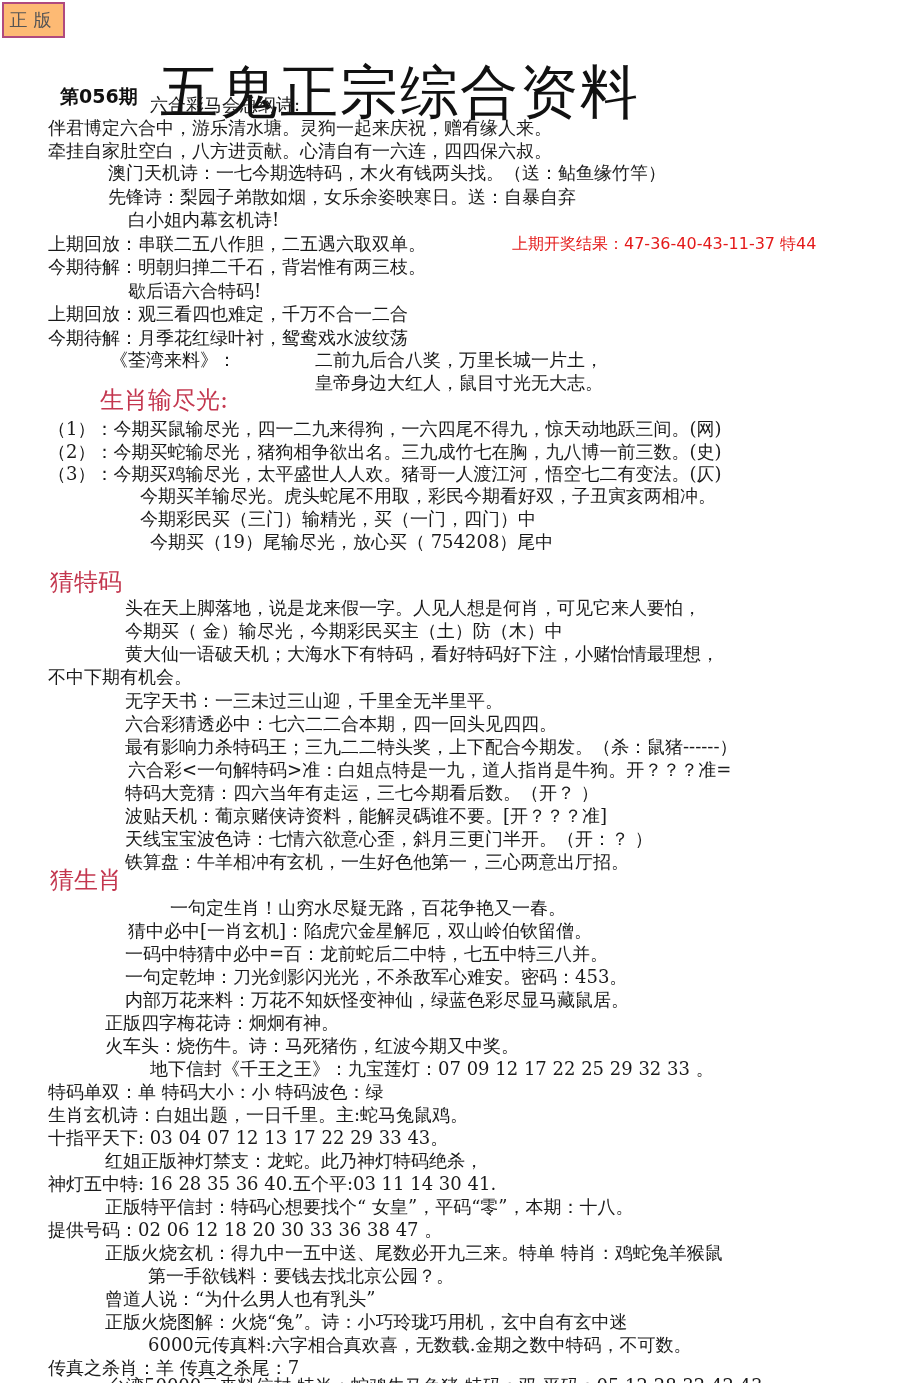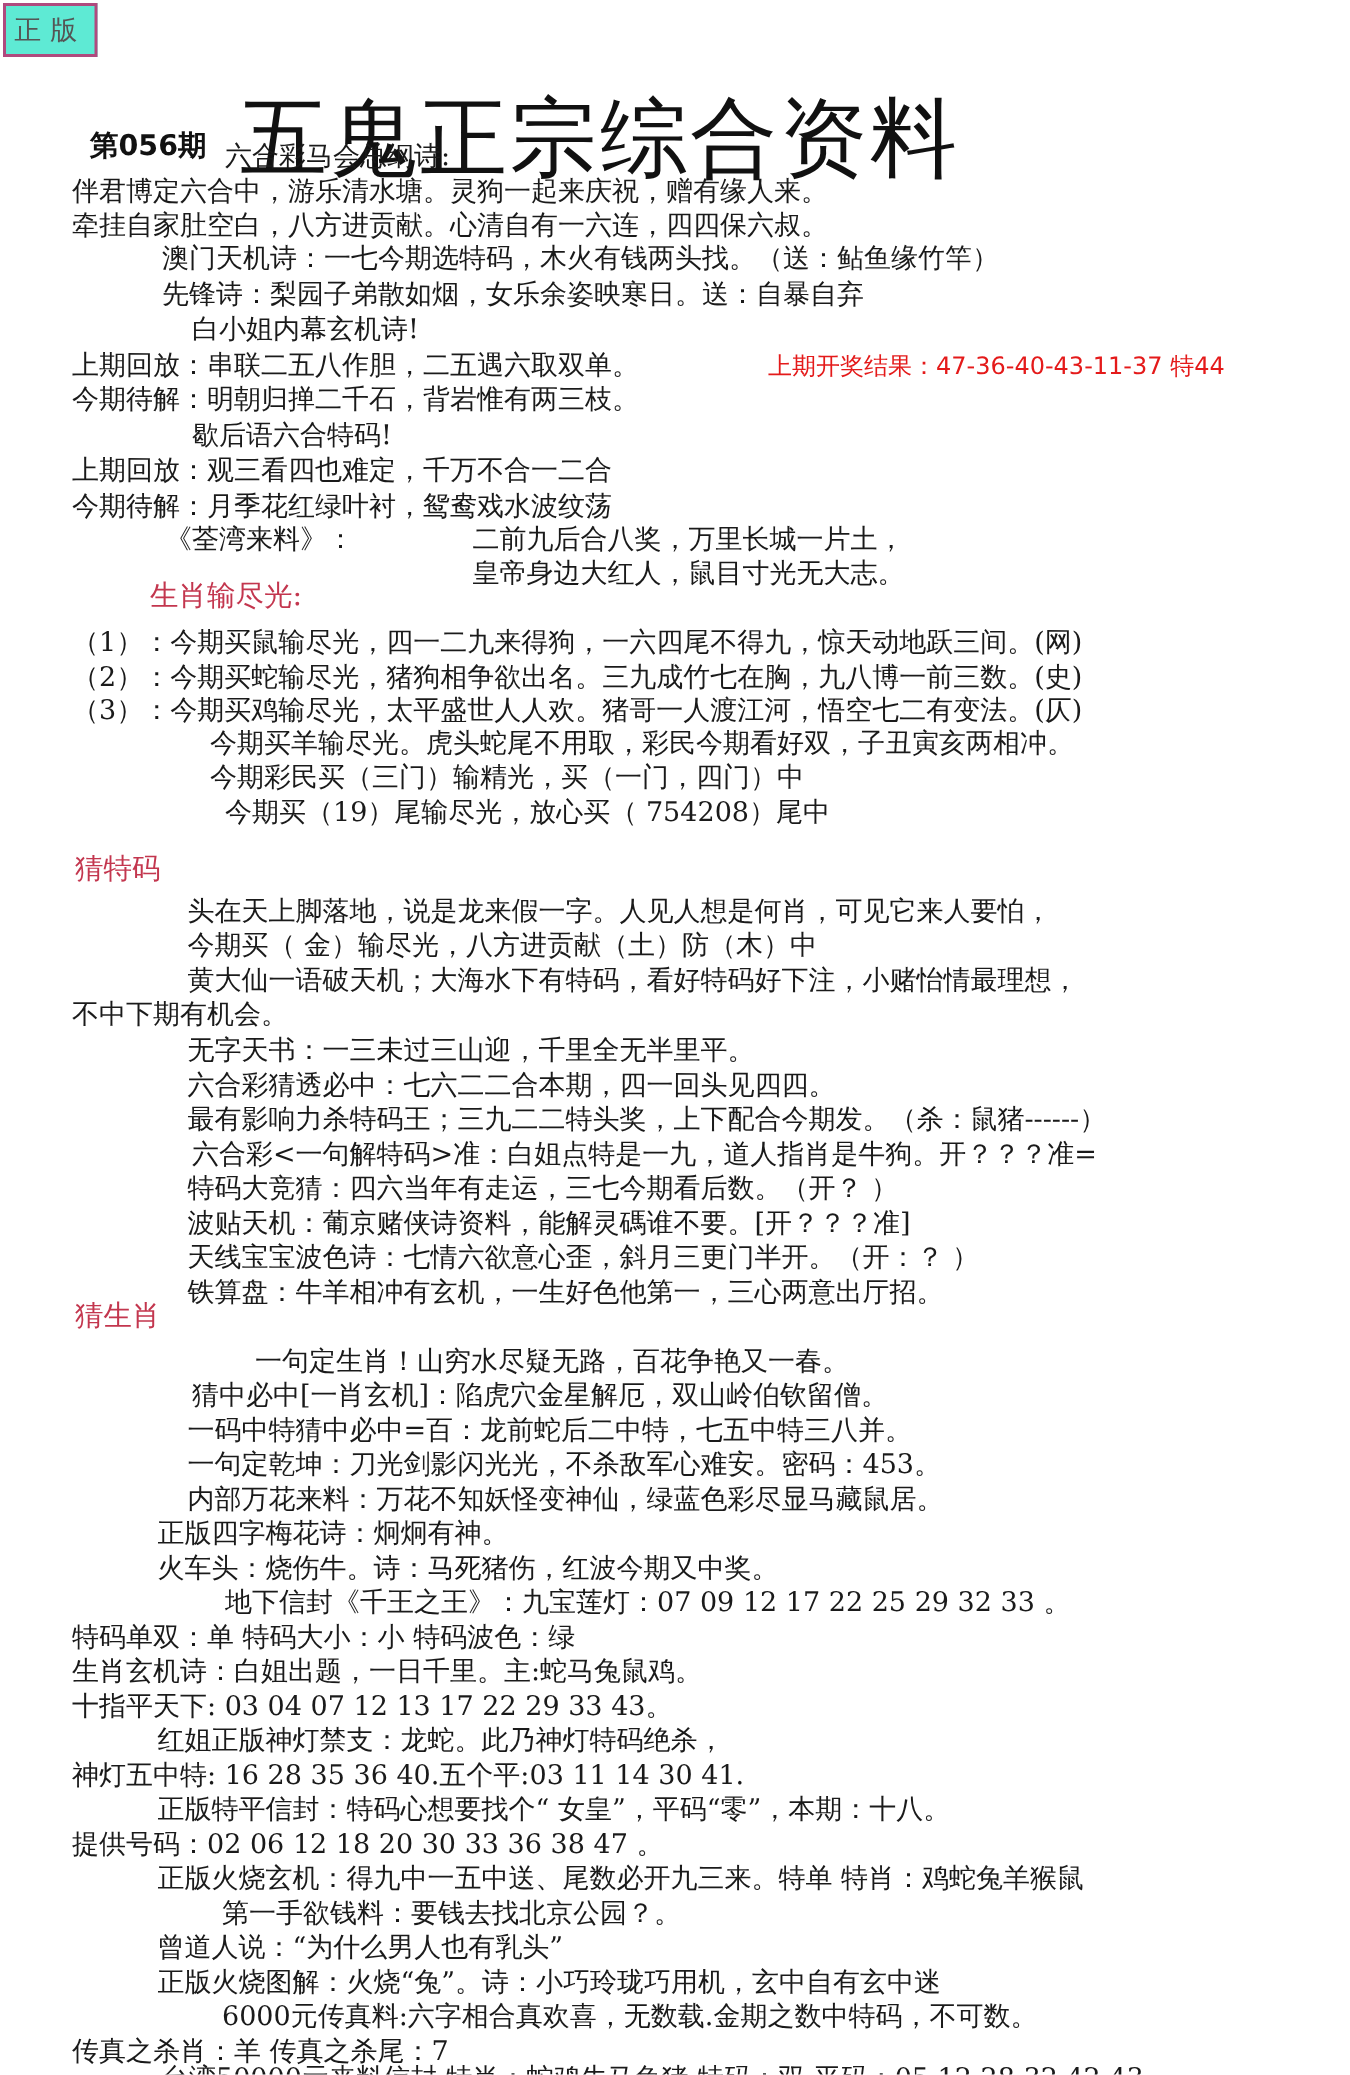--- a/index.html
+++ b/index.html
@@ -2,21 +2,21 @@
 <html><head>
 <meta charset="utf-8">
 <style>
   html, body { margin: 0; padding: 0; }
   body {
     width: 900px; height: 1383px; background: #ffffff; position: relative; overflow: hidden;
     font-family: "DejaVu Serif", "Liberation Serif", serif; color: #111;
   }
   .badge {
     position: absolute; left: 2px; top: 2px; width: 63px; height: 36px;
-    border: 2px solid #b04a7e; box-sizing: border-box; background: #5eead4;
+    border: 2px solid #b04a7e; box-sizing: border-box; background: #fdba74;
     display: flex; align-items: center; justify-content: center;
     font-size: 18px; color: #555; letter-spacing: 6px;
     font-family: "DejaVu Serif", serif;
   }
   .title {
     position: absolute; left: 0; width: 800px; top: 18px; text-align: center;
     font-size: 58px; line-height: 70px; color: #111; letter-spacing: 2px;
     font-family: "DejaVu Serif", serif; font-weight: normal;
   }
   .issue {
@@ -24,21 +24,21 @@
     font-family: "DejaVu Sans", sans-serif; color: #111;
   }
   .line {
     position: absolute; white-space: nowrap; font-size: 18px; line-height: 22px; color: #1a1a1a;
   }
   .red-result {
     position: absolute; left: 512px; top: 234px; font-size: 16px; color: #e41a1a;
     font-family: "DejaVu Sans", sans-serif; white-space: nowrap;
   }
   .section {
-    position: absolute; white-space: nowrap; font-size: 19px; color: #c3364e;
+    position: absolute; white-space: nowrap; font-size: 24px; color: #c3364e;
   }
 </style>
 </head>
 <body>
 
 <div class="badge">正版</div>
 <h1 class="title">五鬼正宗综合资料</h1>
 <div class="issue">第056期</div>
 <div class="red-result">上期开奖结果：47-36-40-43-11-37 特44</div>
 
@@ -57,21 +57,21 @@
     <div class="line" style="left: 110px; top: 349px;">《荃湾来料》：</div>
     <div class="line" style="left: 315px; top: 349px;">二前九后合八奖，万里长城一片土，</div>
     <div class="line" style="left: 315px; top: 372px; text-align: center;">皇帝身边大红人，鼠目寸光无大志。</div>
     <div class="line" style="left: 48px; top: 418px;">（1）：今期买鼠输尽光，四一二九来得狗，一六四尾不得九，惊天动地跃三间。(网)</div>
     <div class="line" style="left: 48px; top: 441px;">（2）：今期买蛇输尽光，猪狗相争欲出名。三九成竹七在胸，九八博一前三数。(史)</div>
     <div class="line" style="left: 48px; top: 463px;">（3）：今期买鸡输尽光，太平盛世人人欢。猪哥一人渡江河，悟空七二有变法。(仄)</div>
     <div class="line" style="left: 140px; top: 485px;">今期买羊输尽光。虎头蛇尾不用取，彩民今期看好双，子丑寅亥两相冲。</div>
     <div class="line" style="left: 140px; top: 508px;">今期彩民买（三门）输精光，买（一门，四门）中</div>
     <div class="line" style="left: 150px; top: 531px;">今期买（19）尾输尽光，放心买（ 754208）尾中</div>
     <div class="line" style="left: 125px; top: 597px;">头在天上脚落地，说是龙来假一字。人见人想是何肖，可见它来人要怕，</div>
-    <div class="line" style="left: 125px; top: 620px;">今期买（ 金）输尽光，八方进贡献（土）防（木）中</div>
+    <div class="line" style="left: 125px; top: 620px;">今期买（ 金）输尽光，今期彩民买主（土）防（木）中</div>
     <div class="line" style="left: 125px; top: 643px;">黄大仙一语破天机；大海水下有特码，看好特码好下注，小赌怡情最理想，</div>
     <div class="line" style="left: 48px; top: 666px;">不中下期有机会。</div>
     <div class="line" style="left: 125px; top: 690px;">无字天书：一三未过三山迎，千里全无半里平。</div>
     <div class="line" style="left: 125px; top: 713px;">六合彩猜透必中：七六二二合本期，四一回头见四四。</div>
     <div class="line" style="left: 125px; top: 736px;">最有影响力杀特码王；三九二二特头奖，上下配合今期发。（杀：鼠猪------）</div>
     <div class="line" style="left: 128px; top: 759px;">六合彩&lt;一句解特码&gt;准：白姐点特是一九，道人指肖是牛狗。开？？？准=</div>
     <div class="line" style="left: 125px; top: 782px;">特码大竞猜：四六当年有走运，三七今期看后数。（开？ ）</div>
     <div class="line" style="left: 125px; top: 805px;">波贴天机：葡京赌侠诗资料，能解灵碼谁不要。[开？？？准]</div>
     <div class="line" style="left: 125px; top: 828px;">天线宝宝波色诗：七情六欲意心歪，斜月三更门半开。（开：？ ）</div>
     <div class="line" style="left: 125px; top: 851px;">铁算盘：牛羊相冲有玄机，一生好色他第一，三心两意出厅招。</div>

